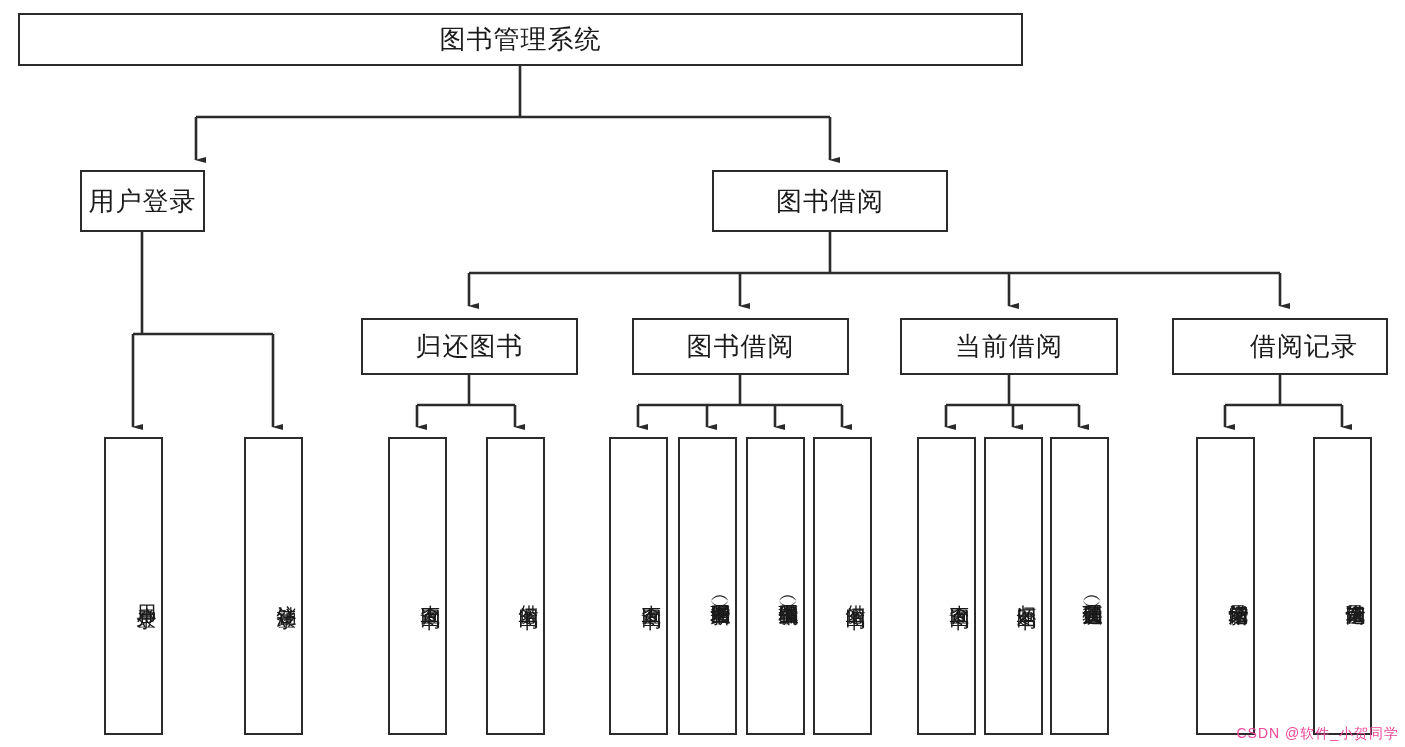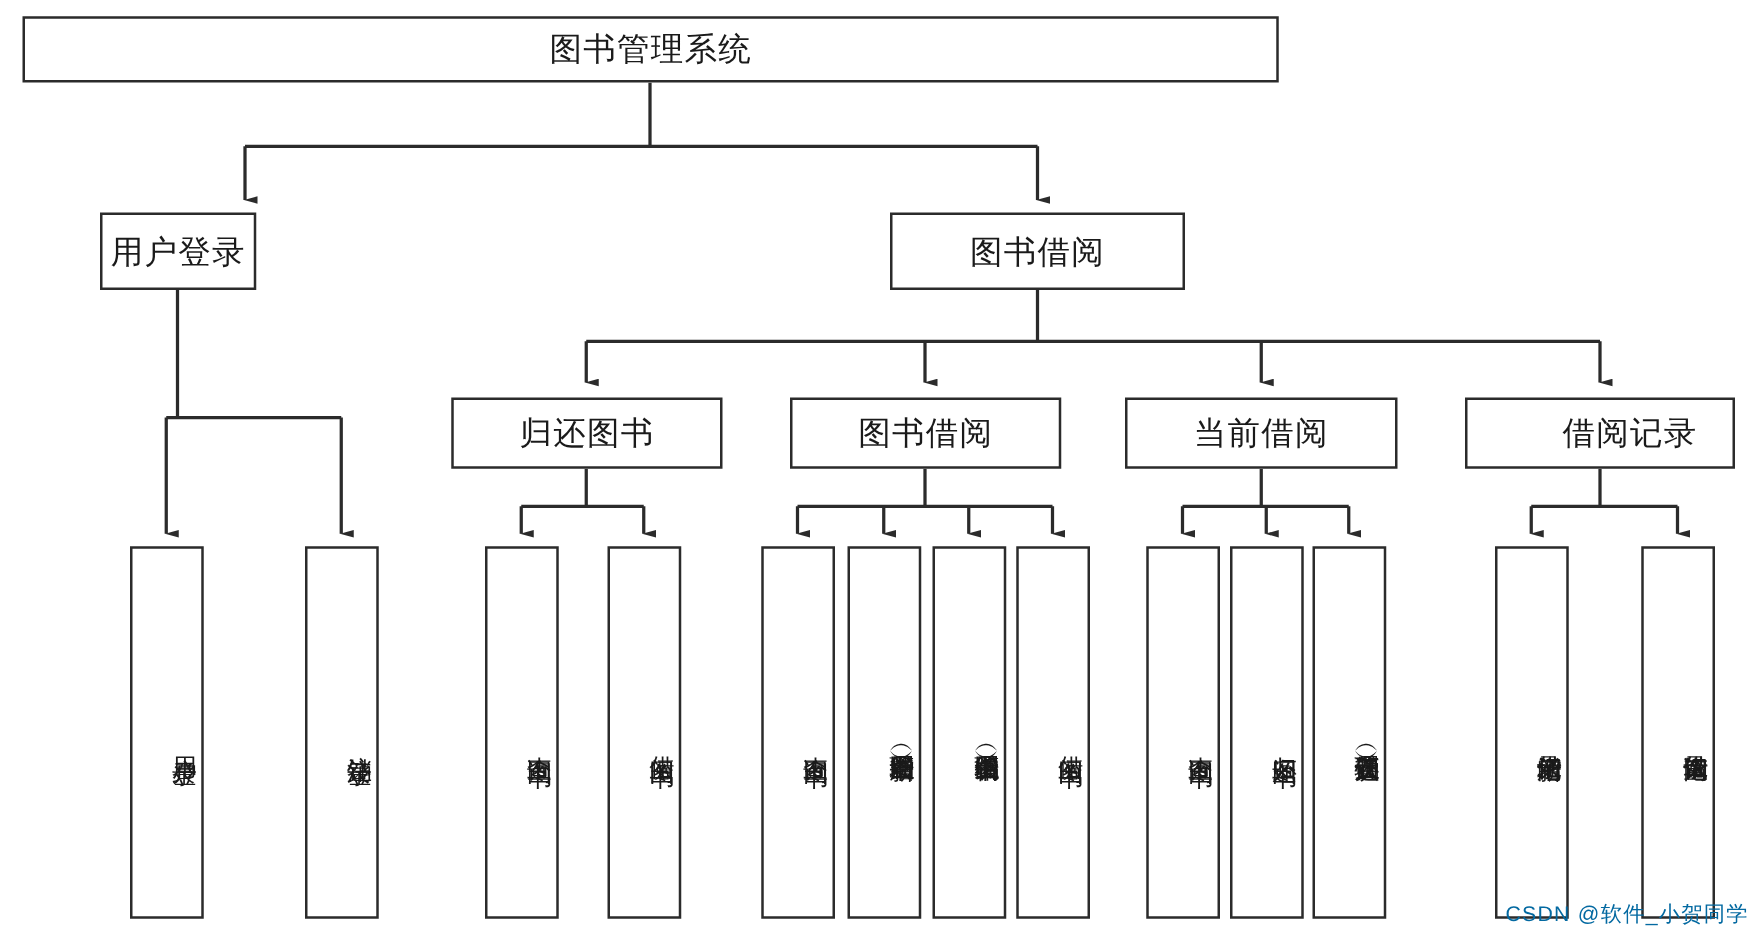--- a/index.html
+++ b/index.html
@@ -29,22 +29,22 @@
     letter-spacing:2px;
     padding-top:14px;
     align-items:flex-start;
     justify-content:center;
   }
   .node.v.tight{letter-spacing:0px;padding-top:6px;}
   svg.links{position:absolute;left:0;top:0;width:1405px;height:747px;pointer-events:none;}
   .watermark{
     position:absolute;
     right:6px;bottom:4px;
-    font-size:17px;
-    color:#0369a1;
+    font-size:14px;
+    color:#ec4899;
     letter-spacing:1px;
     white-space:nowrap;
   }
 </style>
 </head>
 <body>
 
 <div id="canvas">
 
   <svg class="links" viewBox="0 0 1405 747">

